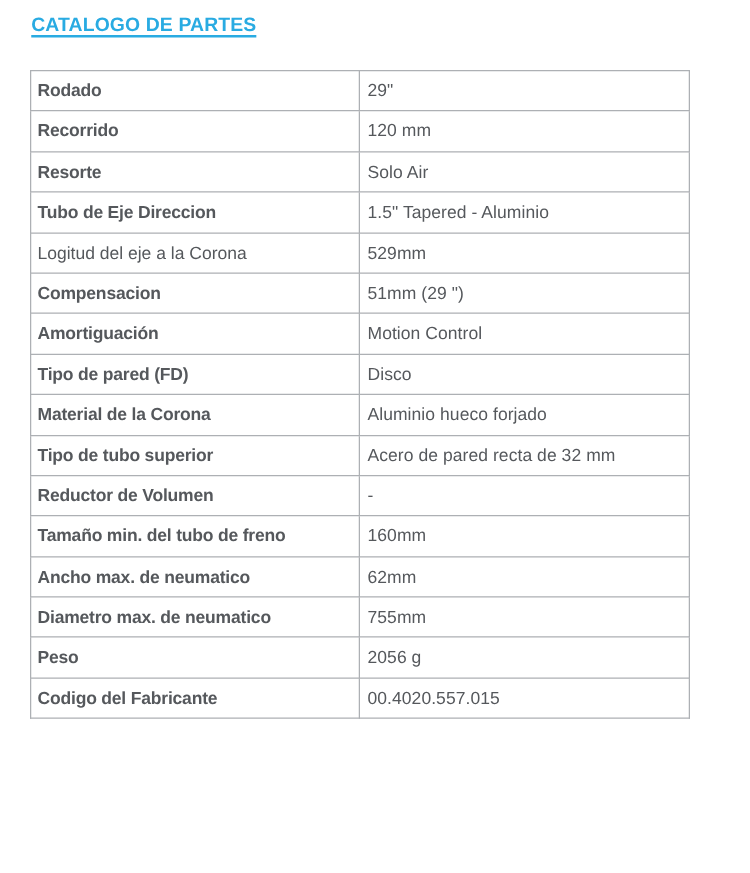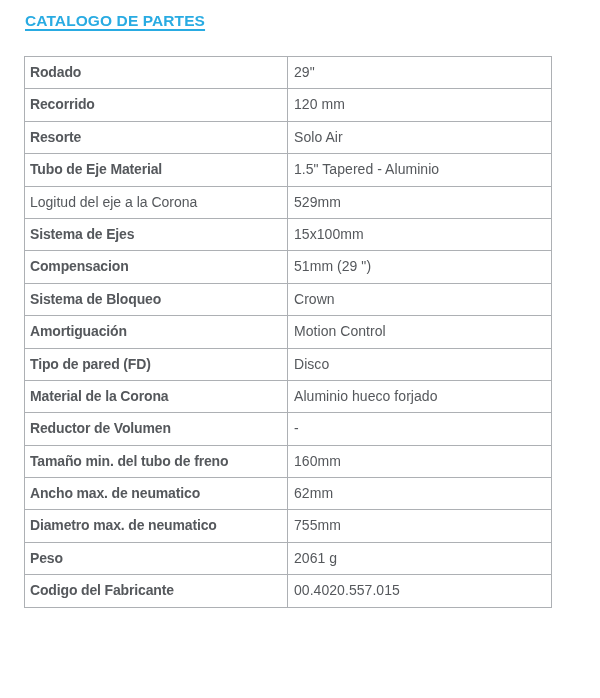--- a/index.html
+++ b/index.html
@@ -103,70 +103,66 @@
           </tr>
           <tr>
             <td class="label">Recorrido</td>
             <td class="value">120 mm</td>
           </tr>
           <tr>
             <td class="label">Resorte</td>
             <td class="value">Solo Air</td>
           </tr>
           <tr>
-            <td class="label">Tubo de Eje Material</td>
+            <td class="label">Tubo de Eje Direccion</td>
             <td class="value">1.5" Tapered - Aluminio</td>
           </tr>
           <tr>
             <td class="label plain">Logitud del eje a la Corona</td>
             <td class="value">529mm</td>
           </tr>
           <tr>
-            <td class="label">Sistema de Ejes</td>
-            <td class="value">15x100mm</td>
-          </tr>
-          <tr>
             <td class="label">Compensacion</td>
             <td class="value">51mm (29 ")</td>
-          </tr>
-          <tr>
-            <td class="label">Sistema de Bloqueo</td>
-            <td class="value">Crown</td>
           </tr>
           <tr>
             <td class="label">Amortiguación</td>
             <td class="value">Motion Control</td>
           </tr>
           <tr>
             <td class="label">Tipo de pared (FD)</td>
             <td class="value">Disco</td>
           </tr>
           <tr>
             <td class="label">Material de la Corona</td>
             <td class="value">Aluminio hueco forjado</td>
+          </tr>
+          <tr>
+            <td class="label">Tipo de tubo superior</td>
+            <td class="value">Acero de pared recta de 32 mm</td>
           </tr>
           <tr>
             <td class="label">Reductor de Volumen</td>
             <td class="value">-</td>
           </tr>
           <tr>
             <td class="label">Tamaño min. del tubo de freno</td>
             <td class="value">160mm</td>
           </tr>
           <tr>
             <td class="label">Ancho max. de neumatico</td>
             <td class="value">62mm</td>
           </tr>
           <tr>
             <td class="label">Diametro max. de neumatico</td>
             <td class="value">755mm</td>
           </tr>
           <tr>
             <td class="label">Peso</td>
-            <td class="value">2061 g</td>
+            <td class="value">2056 g</td>
           </tr>
           <tr>
             <td class="label">Codigo del Fabricante</td>
             <td class="value">00.4020.557.015</td>
           </tr>
         </tbody>
     </table>
   </div>
 
 </div>

